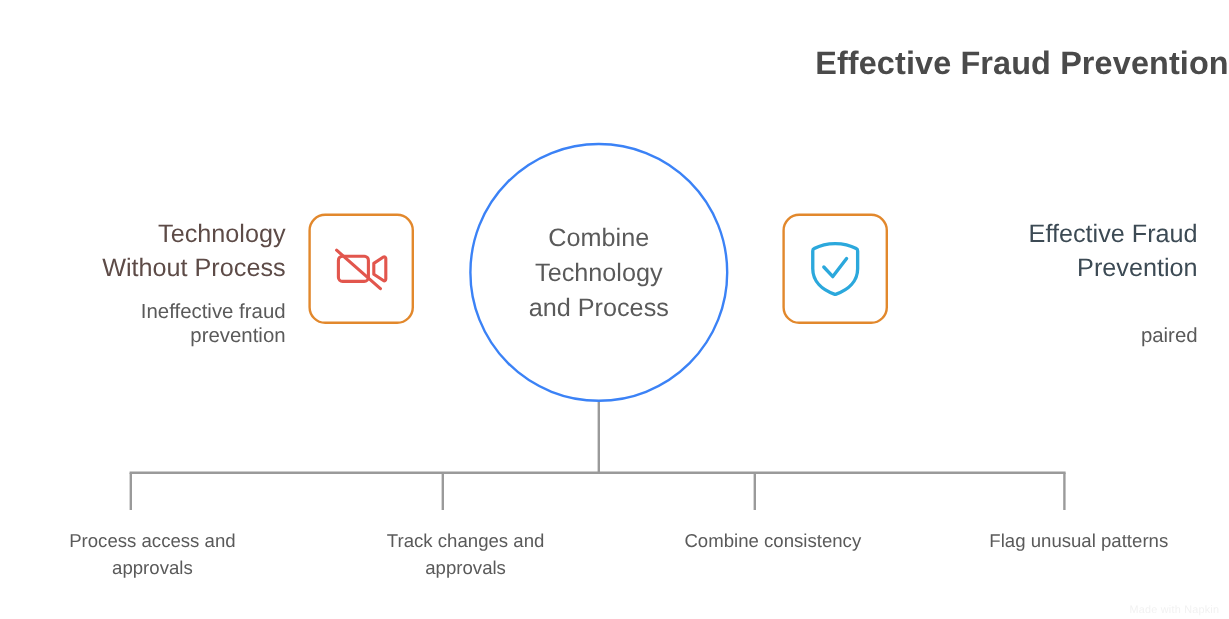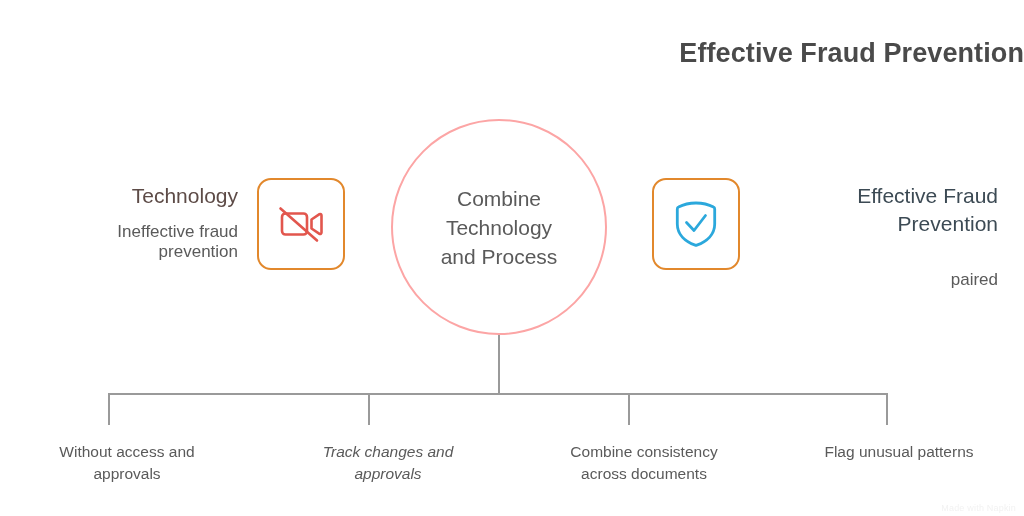--- a/index.html
+++ b/index.html
@@ -44,21 +44,21 @@
     pointer-events: none;
   }
 
   
   .center-node {
     position: absolute;
     left: 391px;
     top: 119px;
     width: 216px;
     height: 216px;
-    border: 2px solid #fca5a5;
+    border: 2px solid #3b82f6;
     border-radius: 50%;
     box-sizing: border-box;
     display: flex;
     align-items: center;
     justify-content: center;
     background: #ffffff;
   }
   .center-node-label {
     font-size: 21px;
     line-height: 29px;
@@ -109,21 +109,21 @@
   .bottom-item {
     position: absolute;
     top: 441px;
     width: 232px;
     text-align: center;
     font-size: 15.5px;
     line-height: 22px;
     color: #5a5a5a;
   }
   .bi-0 { left: 11px;  }
-  .bi-1 { left: 272px; font-style: italic; }
+  .bi-1 { left: 272px; }
   .bi-2 { left: 528px; }
   .bi-3 { left: 783px; }
 
   
   .watermark {
     position: absolute;
     right: 8px;
     bottom: 3px;
     font-size: 9px;
     color: #f2f2f2;
@@ -153,20 +153,21 @@
     <div class="center-node-label">
       <span>Combine</span><br>
       <span>Technology</span><br>
       <span>and Process</span>
     </div>
   </div>
 
   <div class="side-block side-left">
     <div class="side-heading">
       <span>Technology</span><br>
+      <span>Without Process</span>
     </div>
     <div class="side-sub">
       <span>Ineffective fraud</span><br>
       <span>prevention</span>
     </div>
   </div>
 
   <div class="icon-box icon-box-left">
     <svg width="50" height="44" viewBox="0 0 50 44">
       <rect x="6" y="11.5" width="25" height="21" rx="3.5" ry="3.5" fill="none" stroke="#e2564d" stroke-width="2.6"></rect>
@@ -187,30 +188,29 @@
       <span>Effective Fraud</span><br>
       <span>Prevention</span>
     </div>
     <div class="side-sub">
       <br>
       <span>paired</span>
     </div>
   </div>
 
   <div class="bottom-item bi-0">
-    <span>Without access and</span><br>
+    <span>Process access and</span><br>
     <span>approvals</span>
   </div>
   <div class="bottom-item bi-1">
     <span>Track changes and</span><br>
     <span>approvals</span>
   </div>
   <div class="bottom-item bi-2">
     <span>Combine consistency</span><br>
-    <span>across documents</span>
   </div>
   <div class="bottom-item bi-3">
     <span>Flag unusual patterns</span>
   </div>
 
   <div class="watermark">Made with Napkin</div>
 
 </div>
 
 </body></html>

